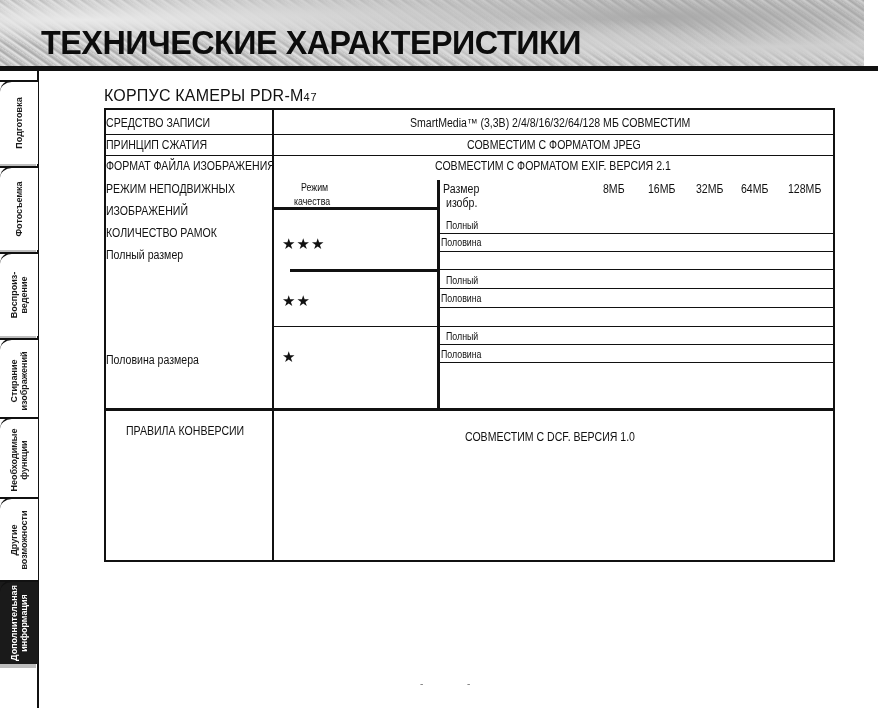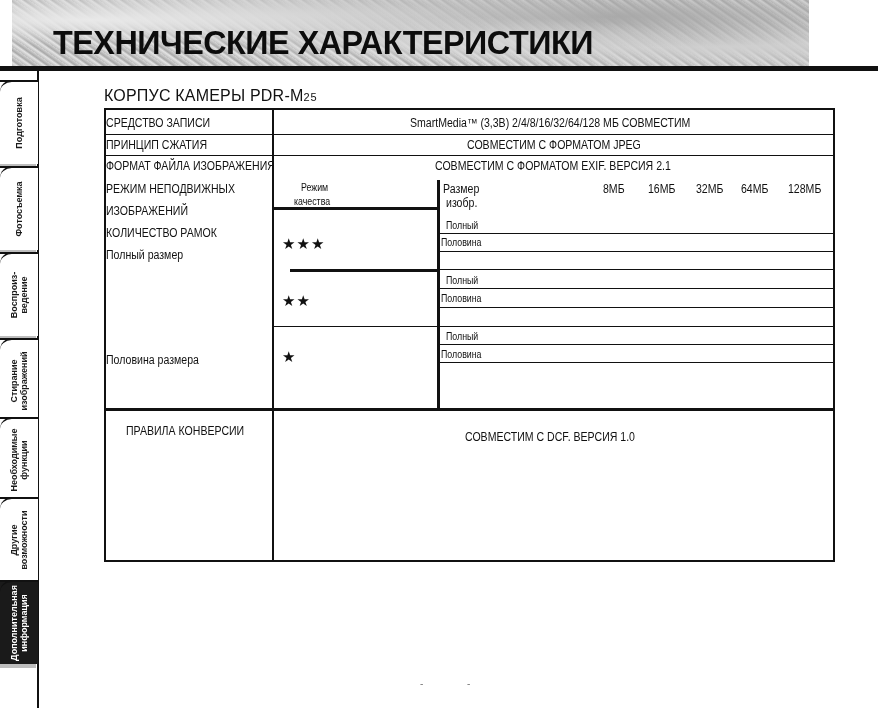--- a/index.html
+++ b/index.html
@@ -1,21 +1,21 @@
 <!DOCTYPE html>
 <html><head>
   <meta charset="utf-8">
   <style>
     * { box-sizing: border-box; margin: 0; padding: 0; }
     html, body { width: 878px; height: 708px; background: #ffffff; overflow: hidden; }
     body { position: relative; font-family: "Liberation Sans", sans-serif; color: #141414; }
 
     
     .header {
-      position: absolute; left: 12px; top: 0; width: 797px; height: 66px;
+      position: absolute; left: 0; top: 0; width: 864px; height: 66px;
       background:
         radial-gradient(ellipse at 10% 30%, #e9e9e9 0%, transparent 40%),
         radial-gradient(ellipse at 35% 20%, #c6c6c6 0%, transparent 45%),
         radial-gradient(ellipse at 55% 60%, #d8d8d8 0%, transparent 40%),
         radial-gradient(ellipse at 75% 25%, #a9a9a9 0%, transparent 45%),
         radial-gradient(ellipse at 90% 70%, #cfcfcf 0%, transparent 40%),
         repeating-linear-gradient(35deg, #bdbdbd 0px, #e4e4e4 3px, #a8a8a8 5px, #d2d2d2 8px);
     }
     .header-title {
       position: absolute; left: 41px; top: 24px;
@@ -99,21 +99,21 @@
 <div class="tab" style="top:497px;">
   <span class="tab-label">Другие
 возможности</span>
 </div>
 <div class="tab active" style="top:580px;">
   <span class="tab-label">Дополнительная
 информация</span>
 </div>
 
 <div class="section-title">
-  <span>КОРПУС КАМЕРЫ PDR-M</span><span class="model-suffix">25</span>
+  <span>КОРПУС КАМЕРЫ PDR-M</span><span class="model-suffix">47</span>
 </div>
 
 <div class="tbl">
 
   <div class="vline" style="left:166px; top:0; height:298px;"></div>
   <div class="vline" style="left:166px; top:300px; height:150px;"></div>
 
   <div class="cell-text" style="left:0; top:6px;">СРЕДСТВО ЗАПИСИ</div>
   <div class="cell-text" style="left:304px; top:6px;">SmartMedia™ (3,3В) 2/4/8/16/32/64/128 МБ СОВМЕСТИМ</div>
   <div class="hline" style="left:0; top:24px; width:727px;"></div>

